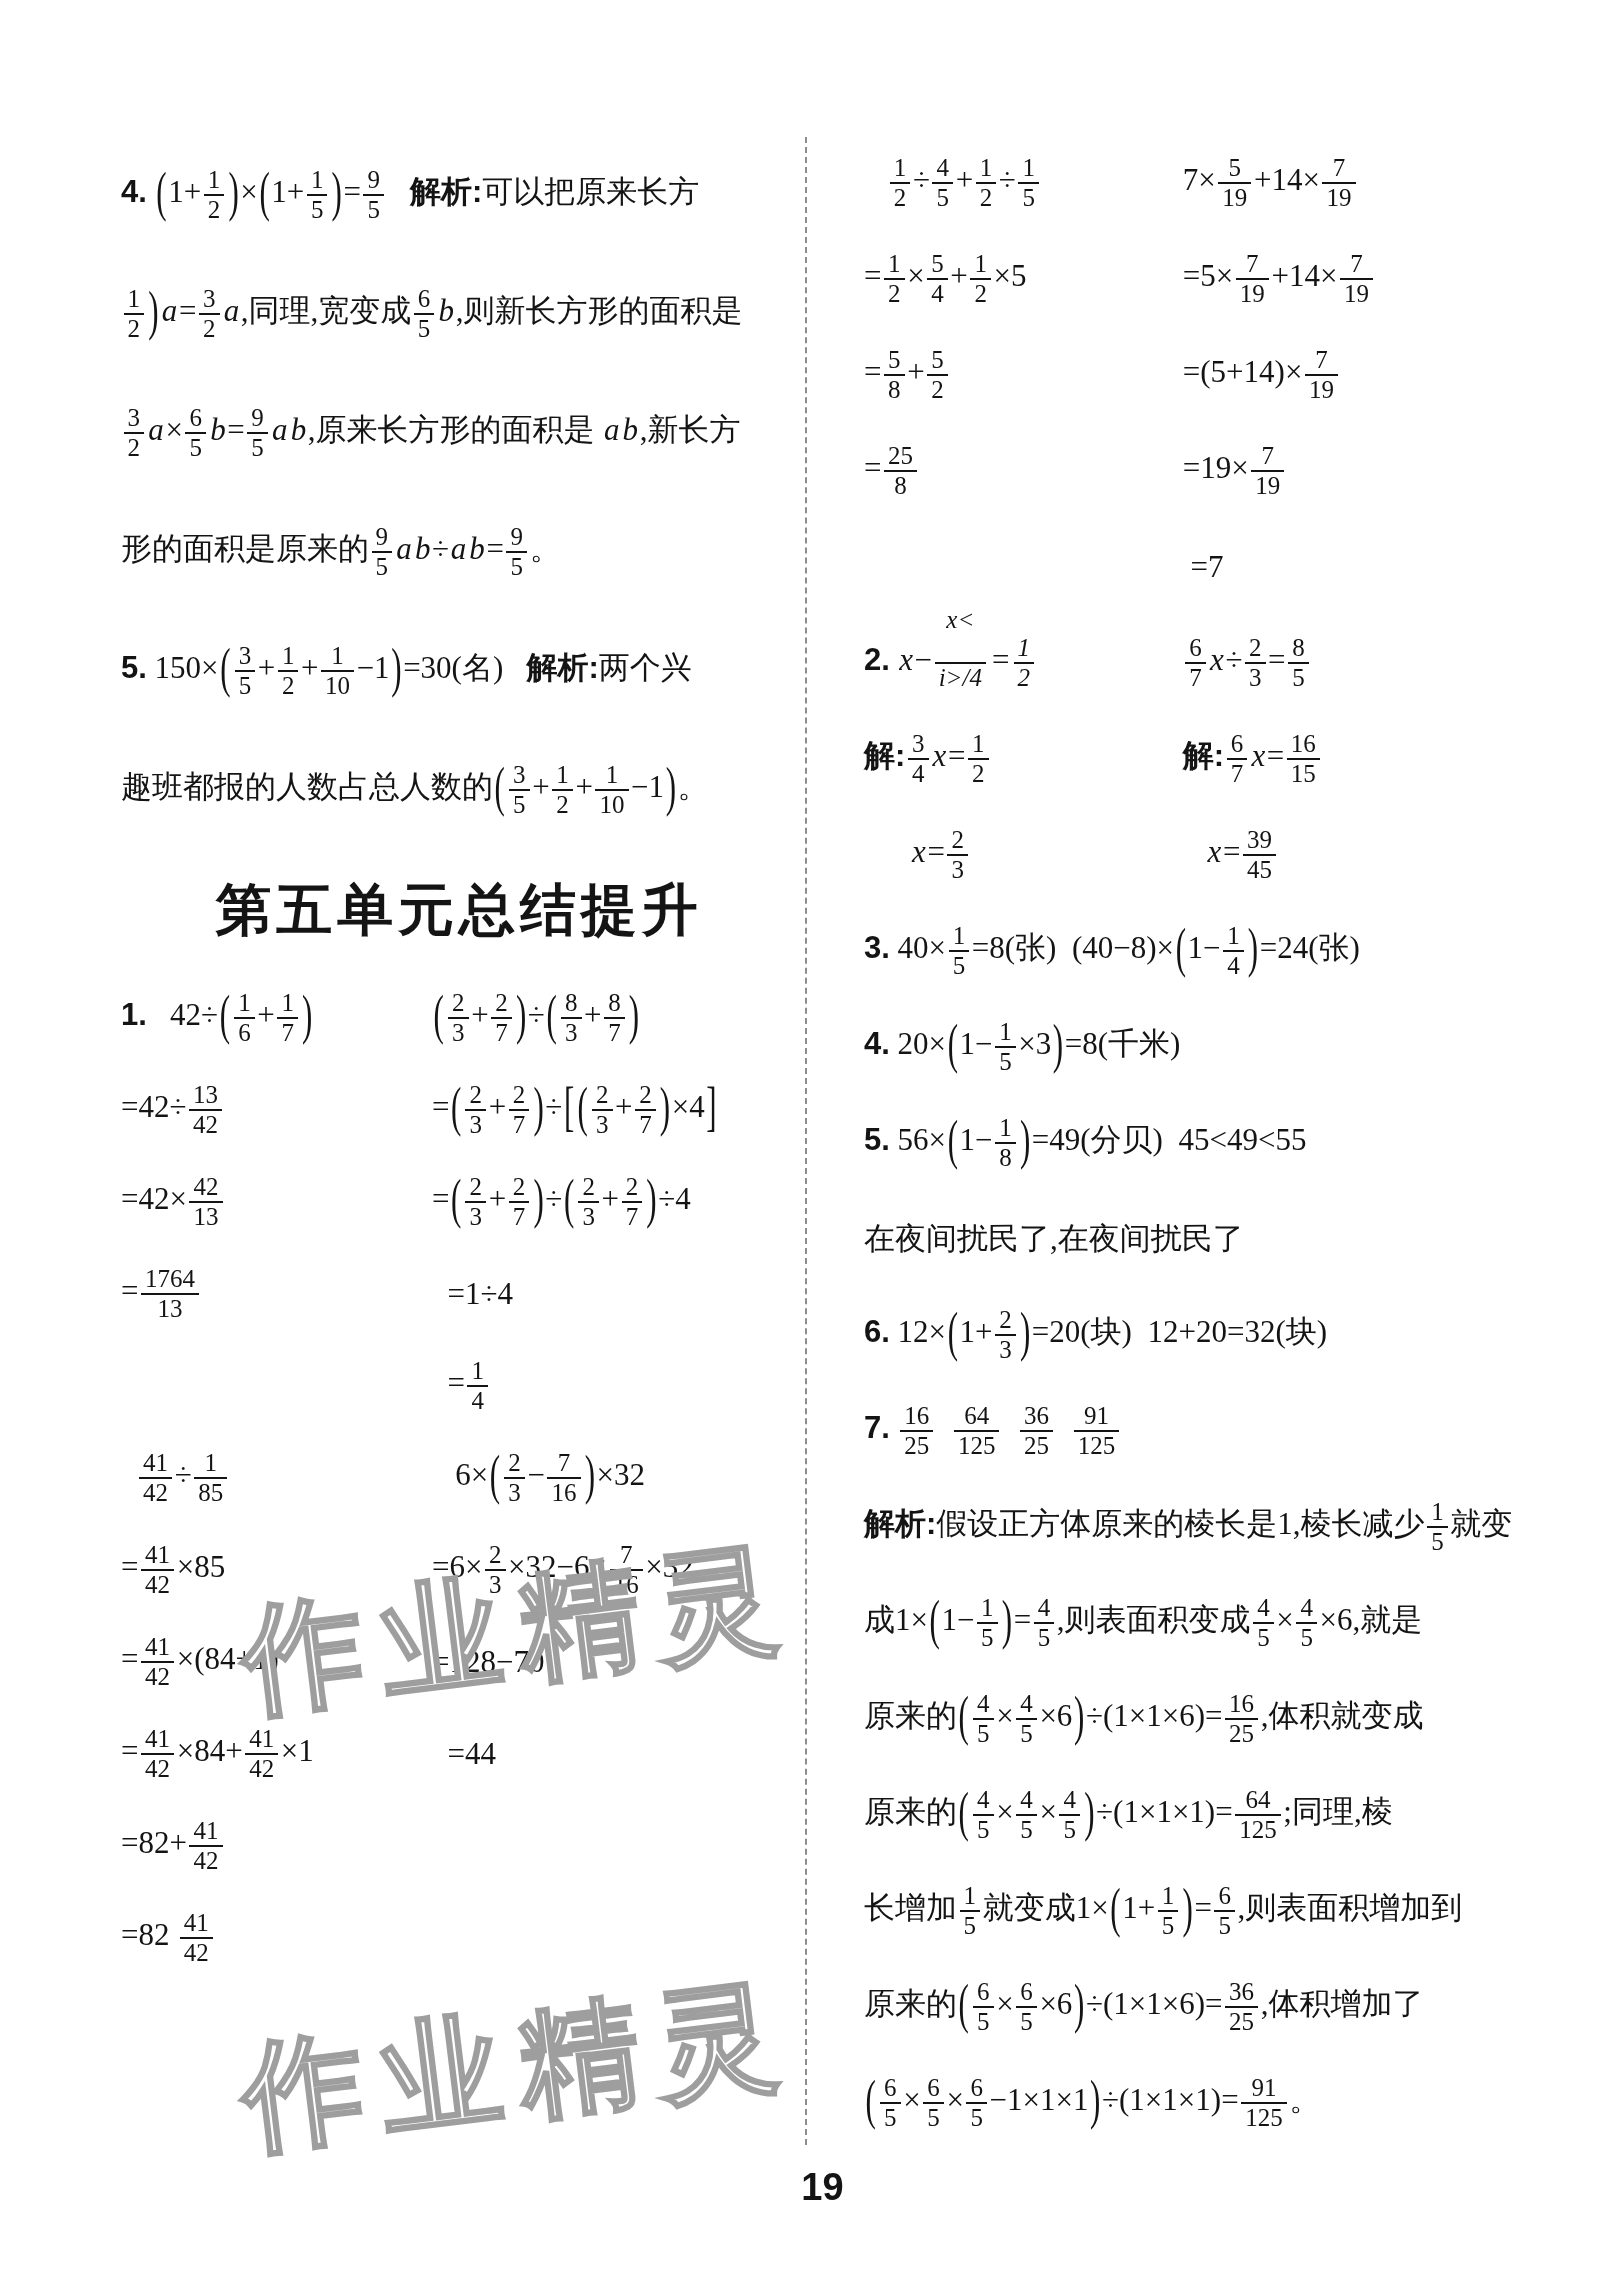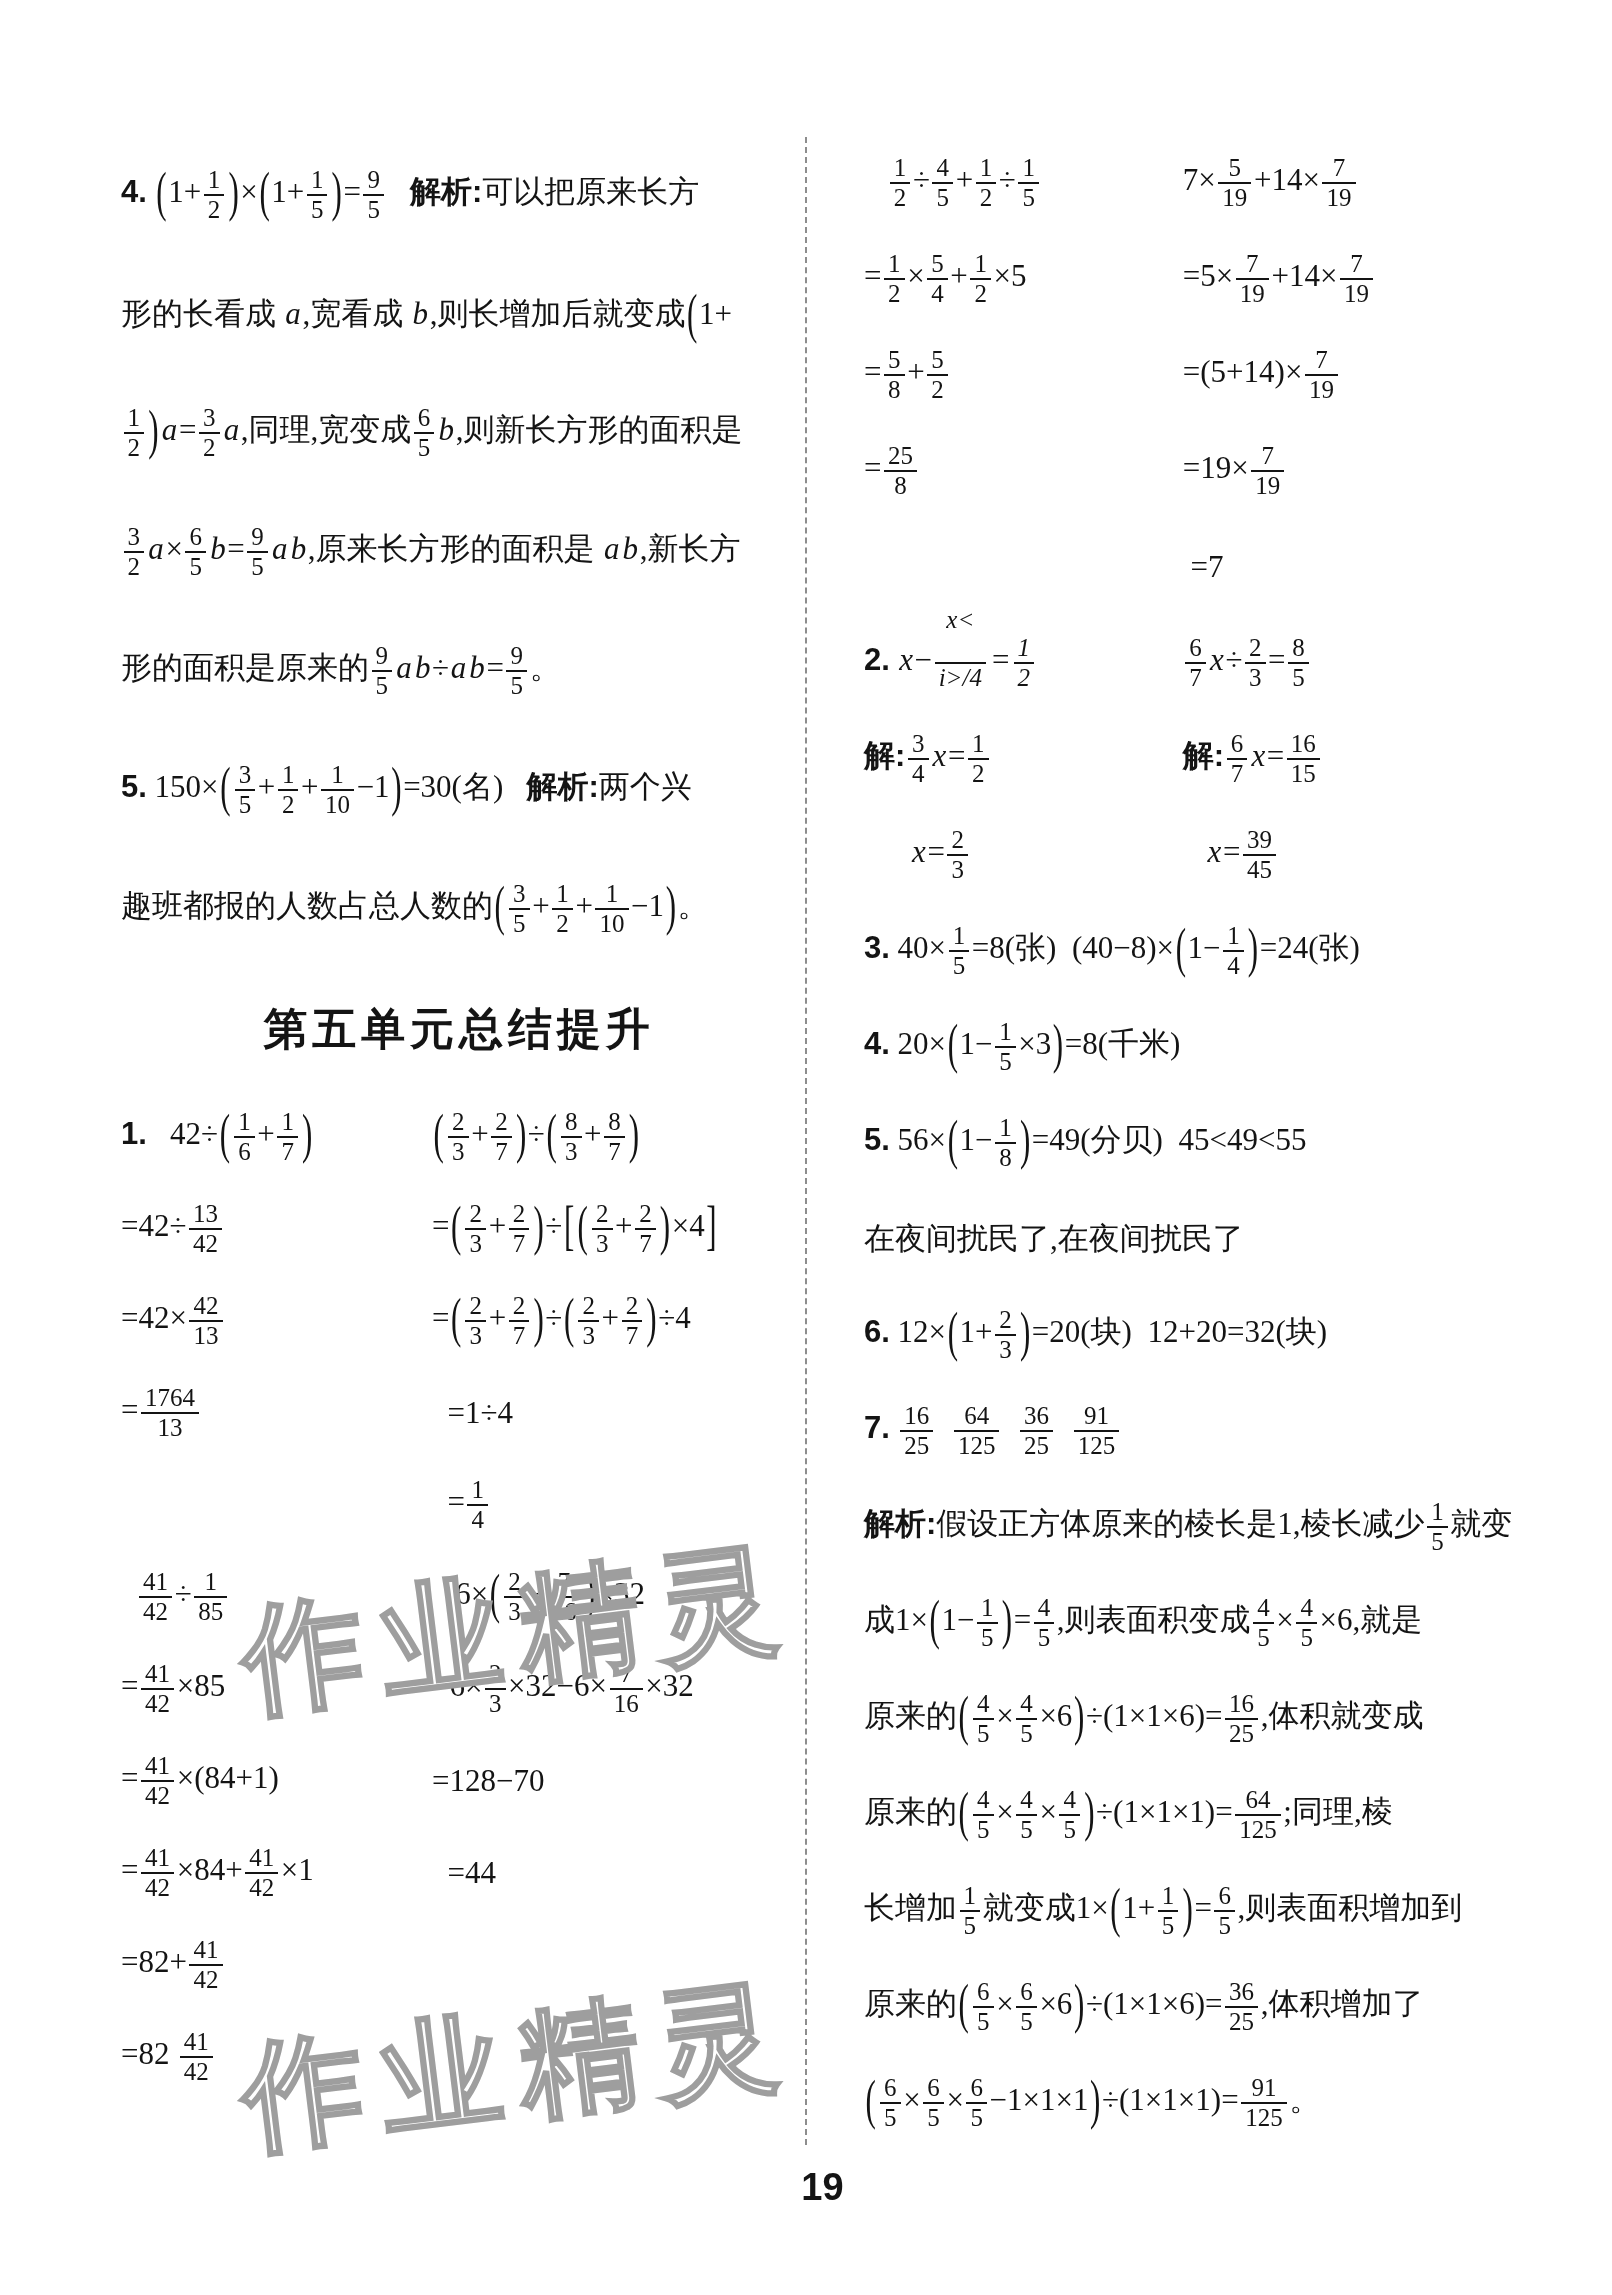--- a/index.html
+++ b/index.html
@@ -6,21 +6,21 @@
   .page{position:relative;width:1601px;height:2295px;background:#ffffff;overflow:hidden;
         font-family:"Liberation Serif", serif;color:#141414;padding-left:44px;}
   .col{position:absolute;top:135px;}
   .col-left{left:121px;width:676px;}
   .col-right{left:864px;width:693px;}
   .line{display:flex;align-items:center;font-size:31px;white-space:pre-wrap;}
   .col-left .line.para{height:119px;}
   .col-left .line.math{height:92px;}
   .col-right .line{height:96px;}
   .line.header{height:123px;justify-content:center;}
-  .line.header span{font-family:"Liberation Sans",sans-serif;font-weight:700;font-size:44px;letter-spacing:4.9px;}
+  .line.header span{font-family:"Liberation Sans",sans-serif;font-weight:700;font-size:56px;letter-spacing:4.9px;}
   .cell{white-space:pre-wrap;}
   .cell.l{width:46%;flex:none;}
   .cell.r{flex:1;}
   .cell.full{width:100%;}
   b{font-family:"Liberation Sans",sans-serif;font-weight:700;}
   i{font-family:"Liberation Serif",serif;font-style:italic;padding:0 1.6px;}
   .fr{display:inline-block;text-align:center;vertical-align:middle;font-size:25px;line-height:1.12;margin:0 2.5px;}
   .fr .n{display:block;padding:0 4.1px;}
   .fr .d{display:block;border-top:2px solid #141414;padding:0 4.1px;}
   .bp{display:inline-block;transform:scaleY(1.8);transform-origin:center;margin:0 1.6px;font-weight:300;}
@@ -34,21 +34,20 @@
   .pagenum{position:absolute;left:0;right:0;top:2166px;text-align:center;
            font-family:"Liberation Sans",sans-serif;font-weight:700;font-size:38px;}
 </style>
 </head>
 <body>
 
 <div class="page">
   <div class="divider"></div>
   <div class="col col-left" id="col-left">
       <div class="line para"><div class="cell full"><b>4.</b> <span class="bp">(</span>1+<span class="fr"><span class="n">1</span><span class="d">2</span></span><span class="bp">)</span>×<span class="bp">(</span>1+<span class="fr"><span class="n">1</span><span class="d">5</span></span><span class="bp">)</span>=<span class="fr"><span class="n">9</span><span class="d">5</span></span>   <b>解析:</b>可以把原来长方</div></div>
-      <div class="line para"><div class="cell full">形的长看成 <i>a</i>,宽看成 <i>b</i>,则长增加后就变成<span class="bp">(</span>1+</div></div>
       <div class="line para"><div class="cell full"><span class="fr"><span class="n">1</span><span class="d">2</span></span><span class="bp">)</span><i>a</i>=<span class="fr"><span class="n">3</span><span class="d">2</span></span><i>a</i>,同理,宽变成<span class="fr"><span class="n">6</span><span class="d">5</span></span><i>b</i>,则新长方形的面积是</div></div>
       <div class="line para"><div class="cell full"><span class="fr"><span class="n">3</span><span class="d">2</span></span><i>a</i>×<span class="fr"><span class="n">6</span><span class="d">5</span></span><i>b</i>=<span class="fr"><span class="n">9</span><span class="d">5</span></span><i>a</i><i>b</i>,原来长方形的面积是 <i>a</i><i>b</i>,新长方</div></div>
       <div class="line para"><div class="cell full">形的面积是原来的<span class="fr"><span class="n">9</span><span class="d">5</span></span><i>a</i><i>b</i>÷<i>a</i><i>b</i>=<span class="fr"><span class="n">9</span><span class="d">5</span></span>。</div></div>
       <div class="line para"><div class="cell full"><b>5.</b> 150×<span class="bp">(</span><span class="fr"><span class="n">3</span><span class="d">5</span></span>+<span class="fr"><span class="n">1</span><span class="d">2</span></span>+<span class="fr"><span class="n">1</span><span class="d">10</span></span>−1<span class="bp">)</span>=30(名)   <b>解析:</b>两个兴</div></div>
       <div class="line para"><div class="cell full">趣班都报的人数占总人数的<span class="bp">(</span><span class="fr"><span class="n">3</span><span class="d">5</span></span>+<span class="fr"><span class="n">1</span><span class="d">2</span></span>+<span class="fr"><span class="n">1</span><span class="d">10</span></span>−1<span class="bp">)</span>。</div></div>
       <div class="line header"><span>第五单元总结提升</span></div>
       <div class="line math"><div class="cell l"><b>1.</b>   42÷<span class="bp">(</span><span class="fr"><span class="n">1</span><span class="d">6</span></span>+<span class="fr"><span class="n">1</span><span class="d">7</span></span><span class="bp">)</span></div><div class="cell r"><span class="bp">(</span><span class="fr"><span class="n">2</span><span class="d">3</span></span>+<span class="fr"><span class="n">2</span><span class="d">7</span></span><span class="bp">)</span>÷<span class="bp">(</span><span class="fr"><span class="n">8</span><span class="d">3</span></span>+<span class="fr"><span class="n">8</span><span class="d">7</span></span><span class="bp">)</span></div></div>
       <div class="line math"><div class="cell l">=42÷<span class="fr"><span class="n">13</span><span class="d">42</span></span></div><div class="cell r">=<span class="bp">(</span><span class="fr"><span class="n">2</span><span class="d">3</span></span>+<span class="fr"><span class="n">2</span><span class="d">7</span></span><span class="bp">)</span>÷<span class="bp">[</span><span class="bp">(</span><span class="fr"><span class="n">2</span><span class="d">3</span></span>+<span class="fr"><span class="n">2</span><span class="d">7</span></span><span class="bp">)</span>×4<span class="bp">]</span></div></div>
       <div class="line math"><div class="cell l">=42×<span class="fr"><span class="n">42</span><span class="d">13</span></span></div><div class="cell r">=<span class="bp">(</span><span class="fr"><span class="n">2</span><span class="d">3</span></span>+<span class="fr"><span class="n">2</span><span class="d">7</span></span><span class="bp">)</span>÷<span class="bp">(</span><span class="fr"><span class="n">2</span><span class="d">3</span></span>+<span class="fr"><span class="n">2</span><span class="d">7</span></span><span class="bp">)</span>÷4</div></div>
       <div class="line math"><div class="cell l">=<span class="fr"><span class="n">1764</span><span class="d">13</span></span></div><div class="cell r">  =1÷4</div></div>

